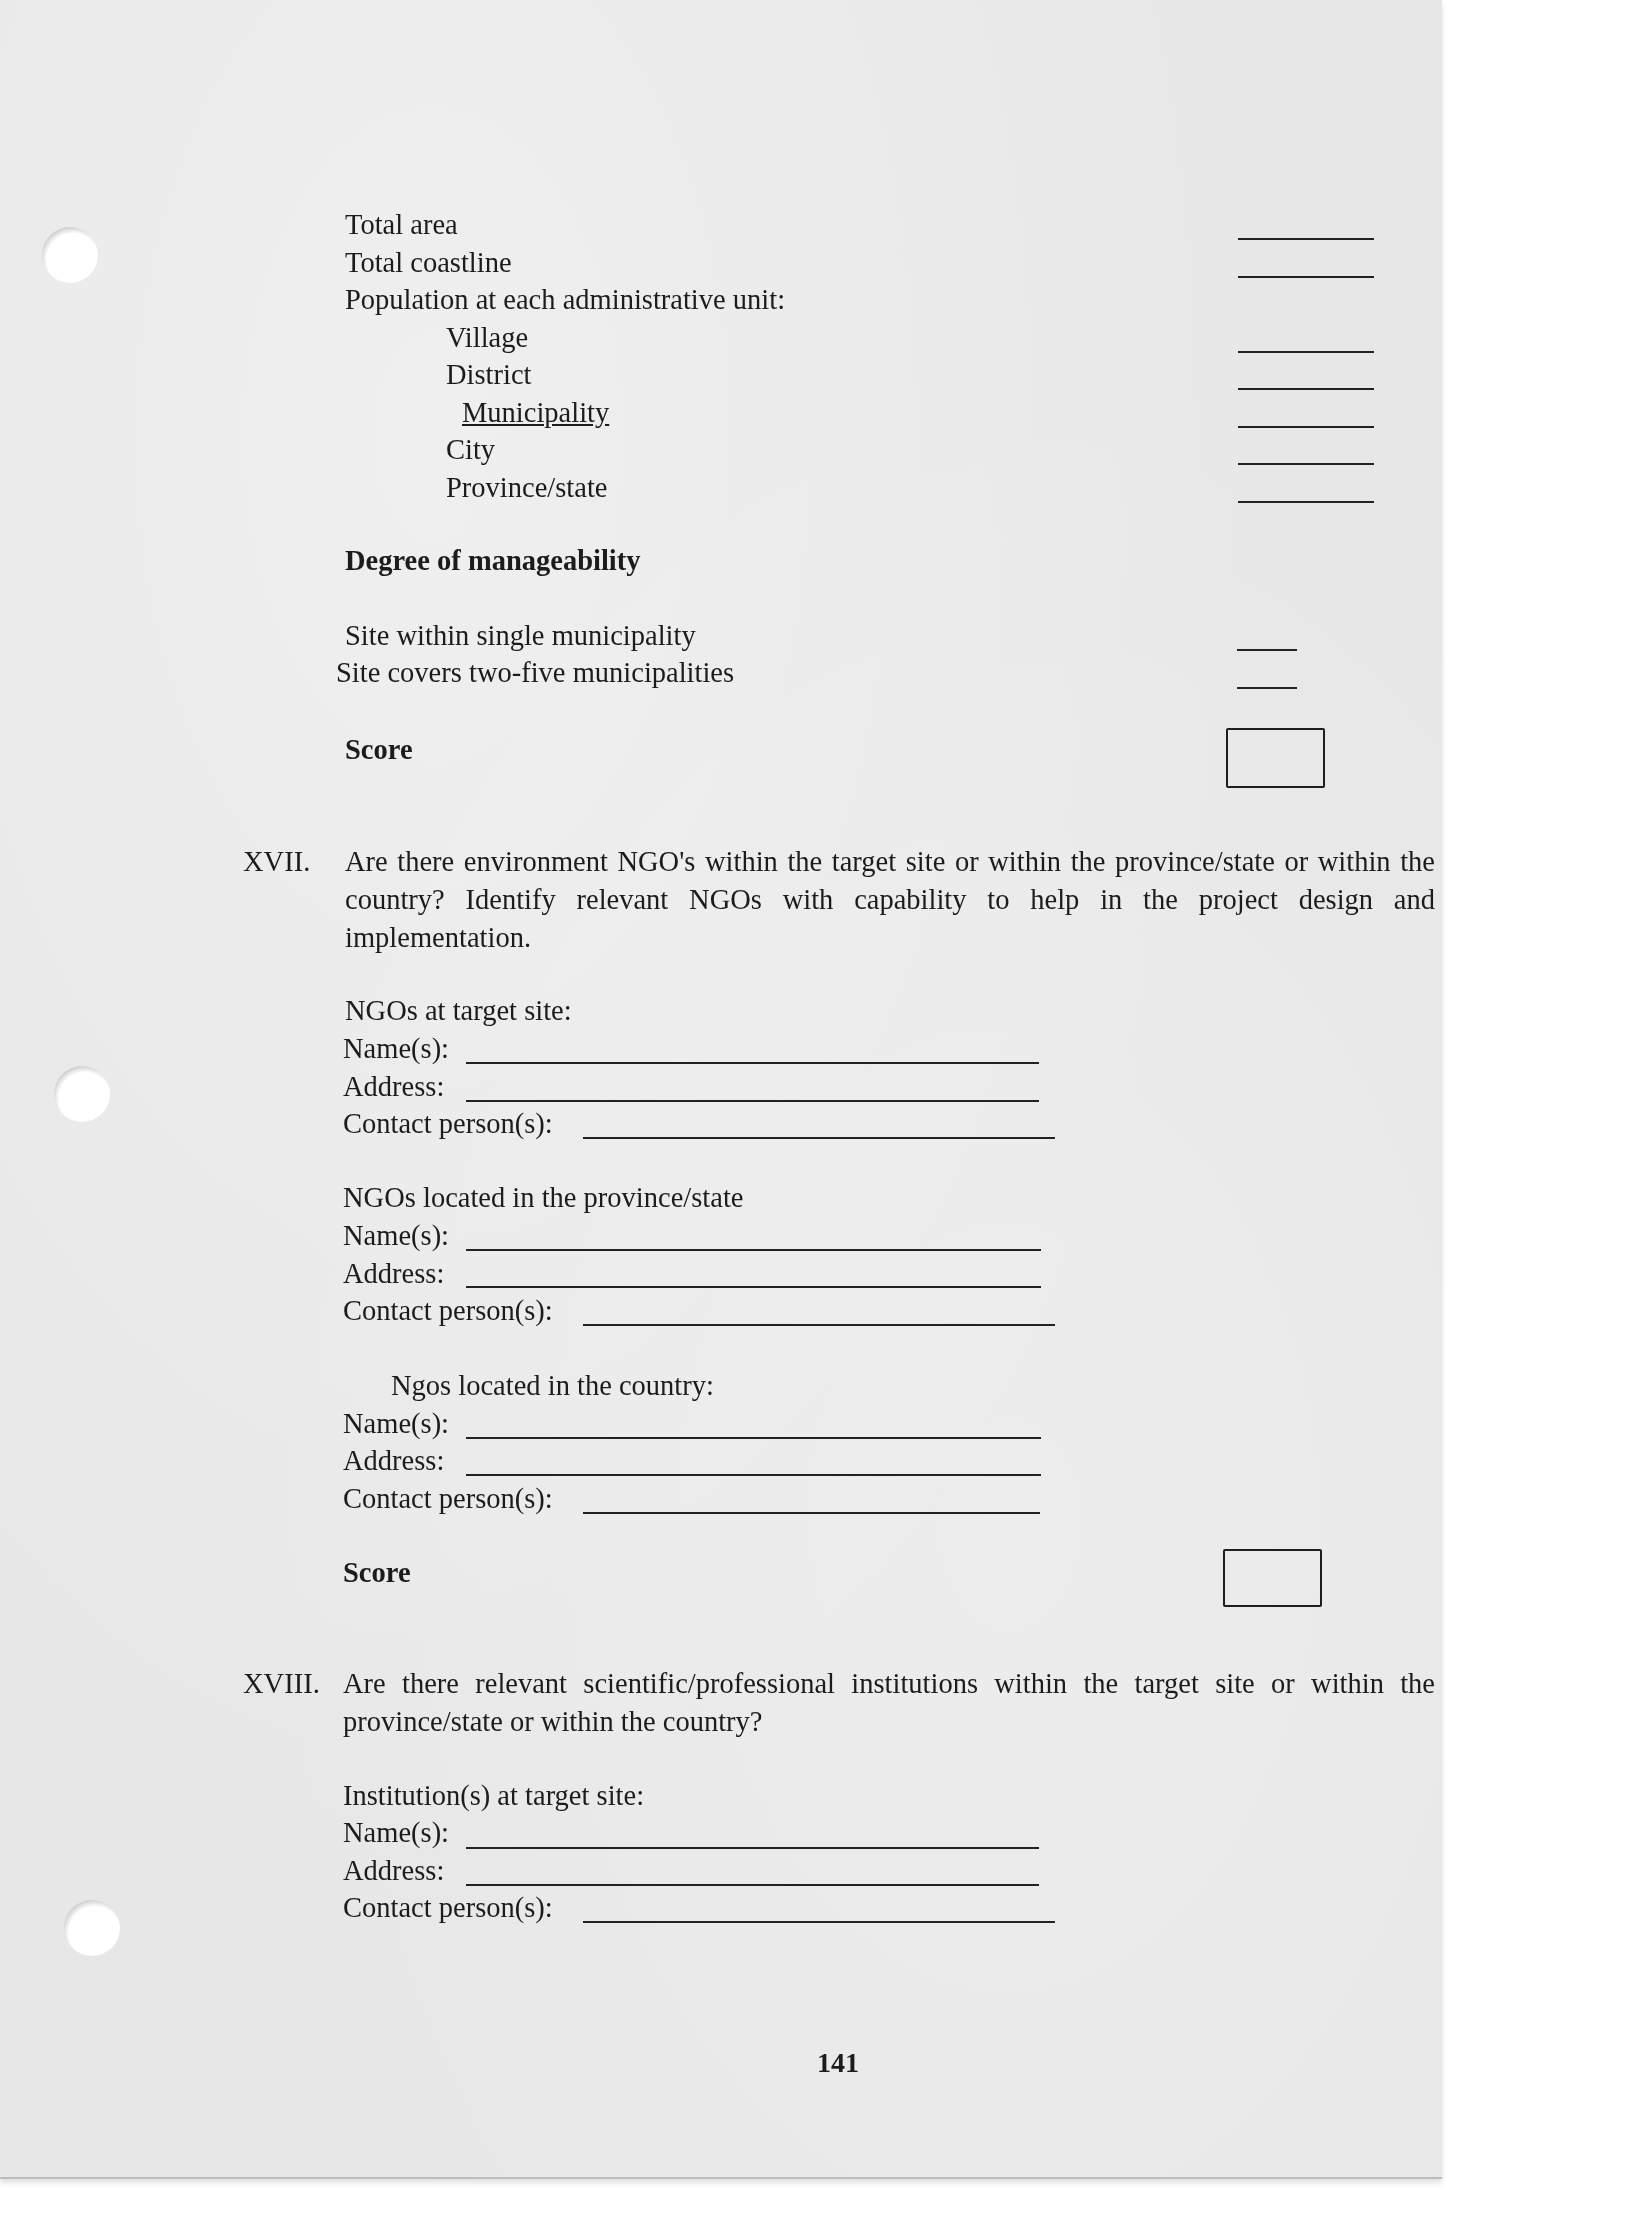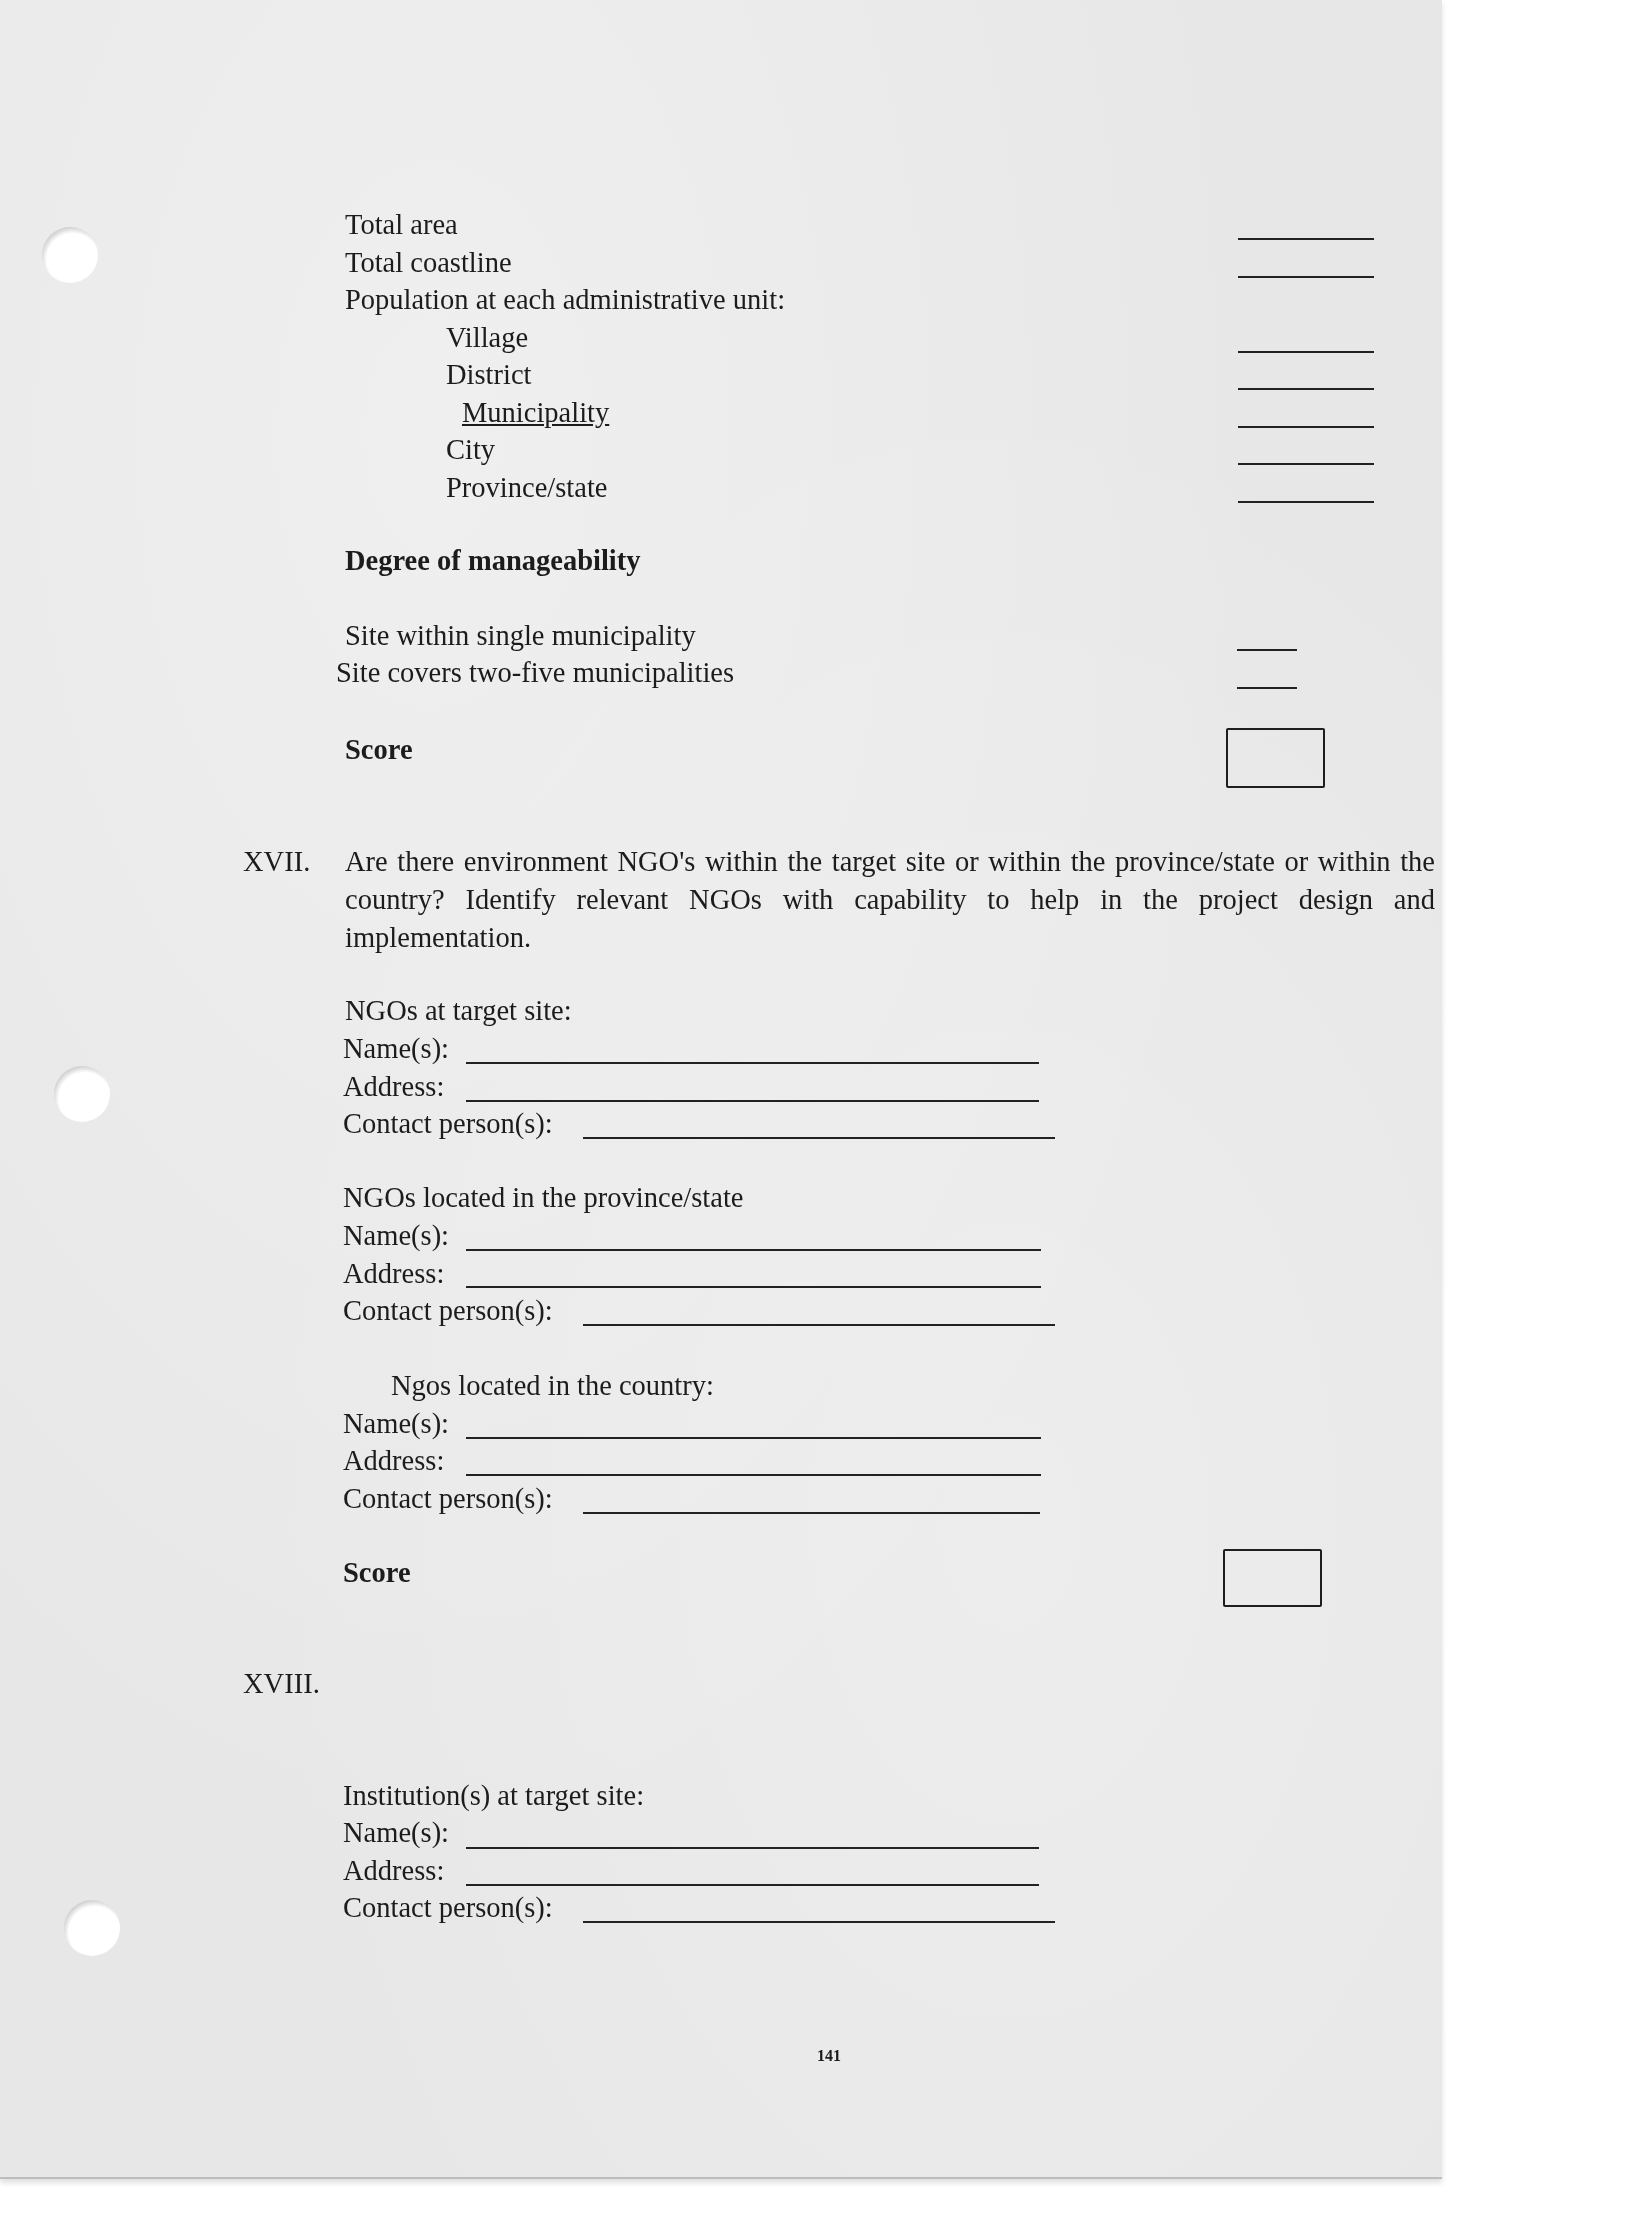--- a/index.html
+++ b/index.html
@@ -21,21 +21,21 @@
   .hole {
     position: absolute; width: 56px; height: 56px; border-radius: 50%;
     background: radial-gradient(circle at 55% 58%, #ffffff 58%, #d2d2d2 72%, #a9a9a9 100%);
   }
   .t { position: absolute; font-size: 28.5px; line-height: 1; white-space: nowrap; }
   .b { font-weight: bold; }
   .i { }
   .blank { position: absolute; height: 0; border-top: 2px solid #222; }
   .scorebox { position: absolute; border: 2.7px solid #1e1e1e; border-radius: 2px; }
   .para { position: absolute; font-size: 28.5px; line-height: 38px; text-align: justify; text-align-last: left; }
-  .pagenum { position: absolute; font-size: 16px; font-weight: bold; }
+  .pagenum { position: absolute; font-size: 28px; font-weight: bold; }
 </style>
 </head>
 <body>
 
 <div class="page">
 
   <div class="hole" style="left:42px; top:227px;"></div>
   <div class="hole" style="left:54px; top:1066px;"></div>
   <div class="hole" style="left:64px; top:1900px;"></div>
 
@@ -97,20 +97,21 @@
   <div class="blank" style="left:466px; top:1437px; width:575px;"></div>
   <span class="t" style="left:343px; top:1447px;">Address:</span>
   <div class="blank" style="left:466px; top:1474px; width:575px;"></div>
   <span class="t" style="left:343px; top:1485px;">Contact person(s):</span>
   <div class="blank" style="left:583px; top:1512px; width:457px;"></div>
 
   <span class="t b" style="left:343px; top:1559px;">Score</span>
   <div class="scorebox" style="left:1223px; top:1549px; width:95px; height:54px;"></div>
 
   <span class="t" style="left:243px; top:1670px;">XVIII.</span>
+  <div class="para" style="left:343px; top:1665px; width:1092px;">Are there relevant scientific/professional institutions within the target site or within the province/state or within the country?</div>
 
   <span class="t" style="left:343px; top:1782px;">Institution(s) at target site:</span>
   <span class="t" style="left:343px; top:1819px;">Name(s):</span>
   <div class="blank" style="left:466px; top:1847px; width:573px;"></div>
   <span class="t" style="left:343px; top:1857px;">Address:</span>
   <div class="blank" style="left:466px; top:1884px; width:573px;"></div>
   <span class="t" style="left:343px; top:1894px;">Contact person(s):</span>
   <div class="blank" style="left:583px; top:1921px; width:472px;"></div>
 
   <span class="pagenum" style="left:817px; top:2047px;">141</span>

